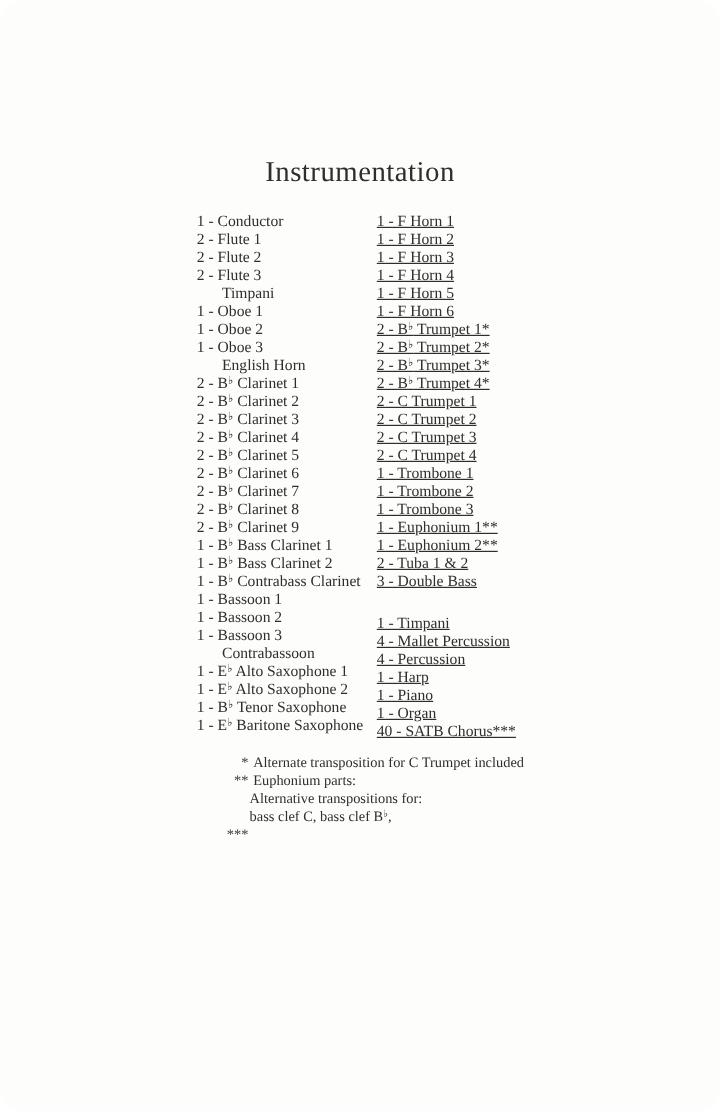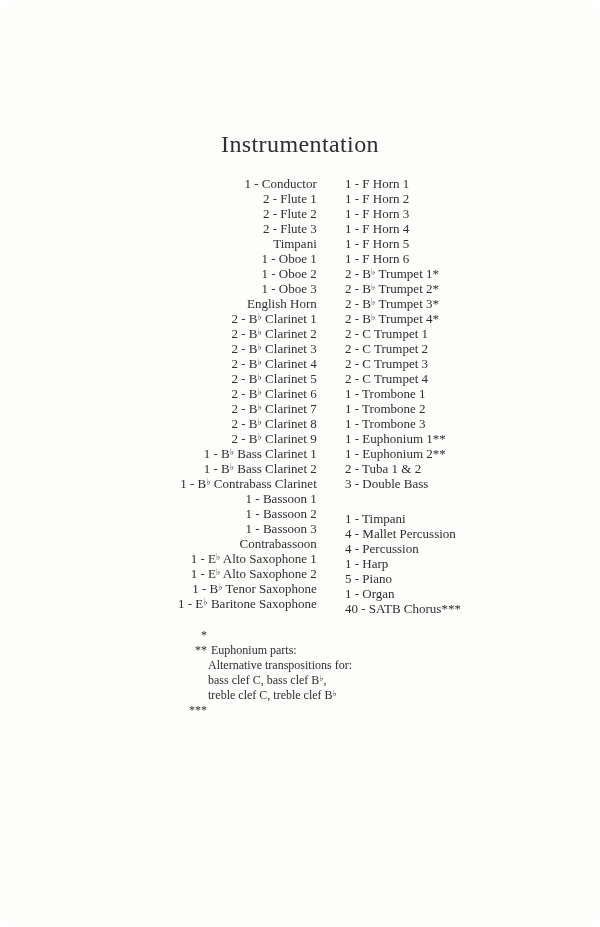--- a/index.html
+++ b/index.html
@@ -29,22 +29,22 @@
     letter-spacing: 0.4px;
     line-height: 28px;
   }
   .col {
     position: absolute;
     top: 176px;
     font-size: 13px;
     line-height: 15px;
     white-space: nowrap;
   }
-  .col-left  { left: 178px; text-align: right; }
-  .col-right { left: 345px; }
+  .col-left  { left: 164px; }
+  .col-right { left: 314px; text-decoration: underline; }
   .item { height: 15px; }
   .item.sub { padding-left: 21px; }
   .gap { height: 20px; }
   sup.flat {
     font-size: 0.72em;
     line-height: 0;
     vertical-align: 0.35em;
   }
   .footnotes {
     position: absolute;
@@ -121,45 +121,42 @@
       <div class="item">1 - Trombone 3</div>
       <div class="item">1 - Euphonium 1**</div>
       <div class="item">1 - Euphonium 2**</div>
       <div class="item">2 - Tuba 1 &amp; 2</div>
       <div class="item">3 - Double Bass</div>
       <div class="gap"></div>
       <div class="item">1 - Timpani</div>
       <div class="item">4 - Mallet Percussion</div>
       <div class="item">4 - Percussion</div>
       <div class="item">1 - Harp</div>
-      <div class="item">5 - Piano</div>
+      <div class="item">1 - Piano</div>
       <div class="item">1 - Organ</div>
       <div class="item">40 - SATB Chorus***</div>
     </div>
 
   <div class="footnotes">
       <div class="fn-row">
         <span class="fn-marker">*</span>
+        <span class="fn-text">Alternate transposition for C Trumpet included</span>
       </div>
       <div class="fn-row">
         <span class="fn-marker">**</span>
         <span class="fn-text">Euphonium parts:</span>
       </div>
       <div class="fn-row indent">
         <span class="fn-marker"></span>
         <span class="fn-text">Alternative transpositions for:</span>
       </div>
       <div class="fn-row indent">
         <span class="fn-marker"></span>
         <span class="fn-text">bass clef C, bass clef B<sup class="flat">♭</sup>,</span>
       </div>
-      <div class="fn-row indent">
-        <span class="fn-marker"></span>
-        <span class="fn-text">treble clef C, treble clef B<sup class="flat">♭</sup></span>
-      </div>
       <div class="fn-row">
         <span class="fn-marker">***</span>
       </div>
       <div class="fn-row indent">
         <span class="fn-marker"></span>
       </div>
     </div>
 </div>
 
 </body></html>

